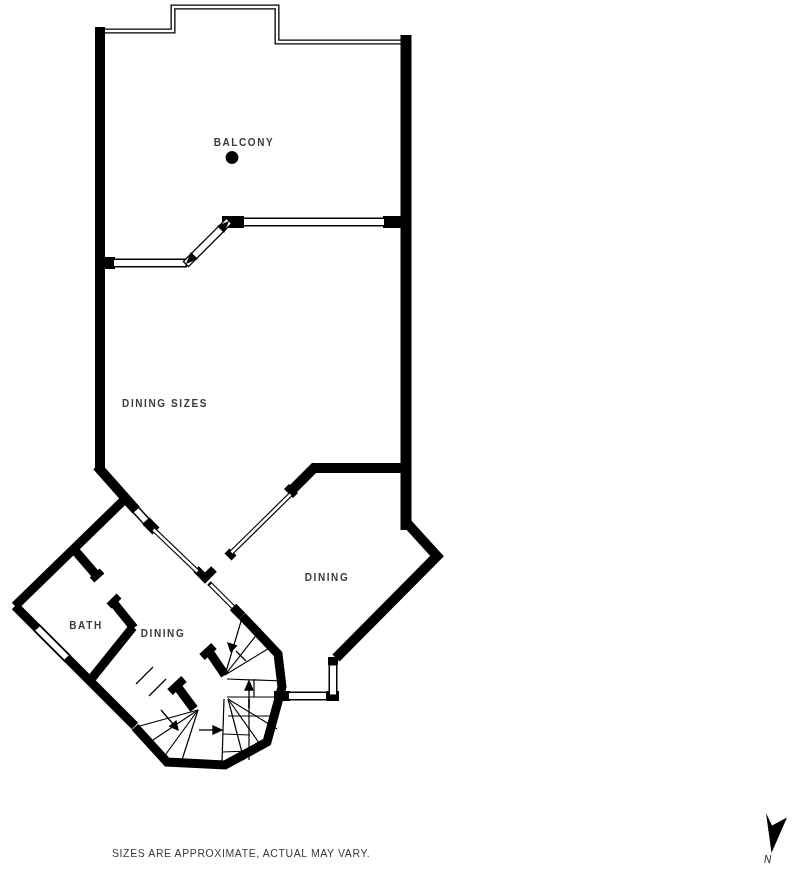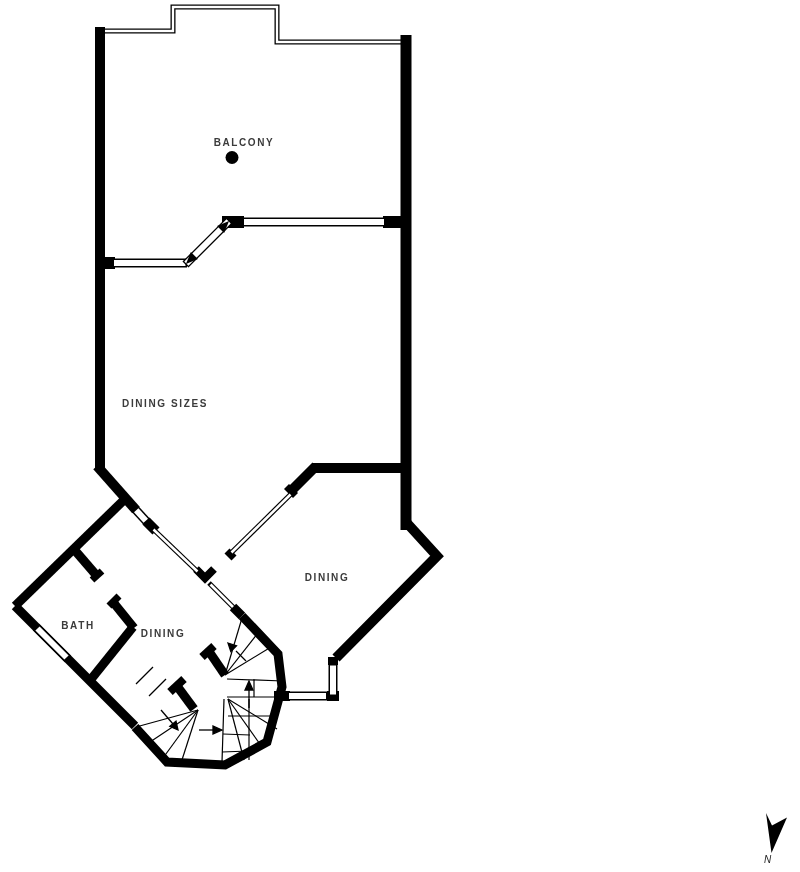--- a/index.html
+++ b/index.html
@@ -154,18 +154,19 @@
 
     <circle cx="232" cy="157.5" r="6.5" fill="#000"></circle>
 
     <polygon points="766,813 772,825.5 787,817.5 771.5,853" fill="#000"></polygon>
   </svg>
 
   <div class="room-label" style="left:244px;top:142px">BALCONY</div>
   <div class="room-label" style="left:165px;top:403px">DINING SIZES</div>
   <div class="room-label" style="left:327px;top:577px">DINING</div>
   <div class="room-label" style="left:163px;top:633px">DINING</div>
-  <div class="room-label" style="left:78px;top:625px">BATH</div>
+  <div class="room-label" style="left:86px;top:625px">BATH</div>
 
+  <div class="disclaimer">SIZES ARE APPROXIMATE, ACTUAL MAY VARY.</div>
 
   <div class="north-label">N</div>
 
 </div>
 
 </body></html>

